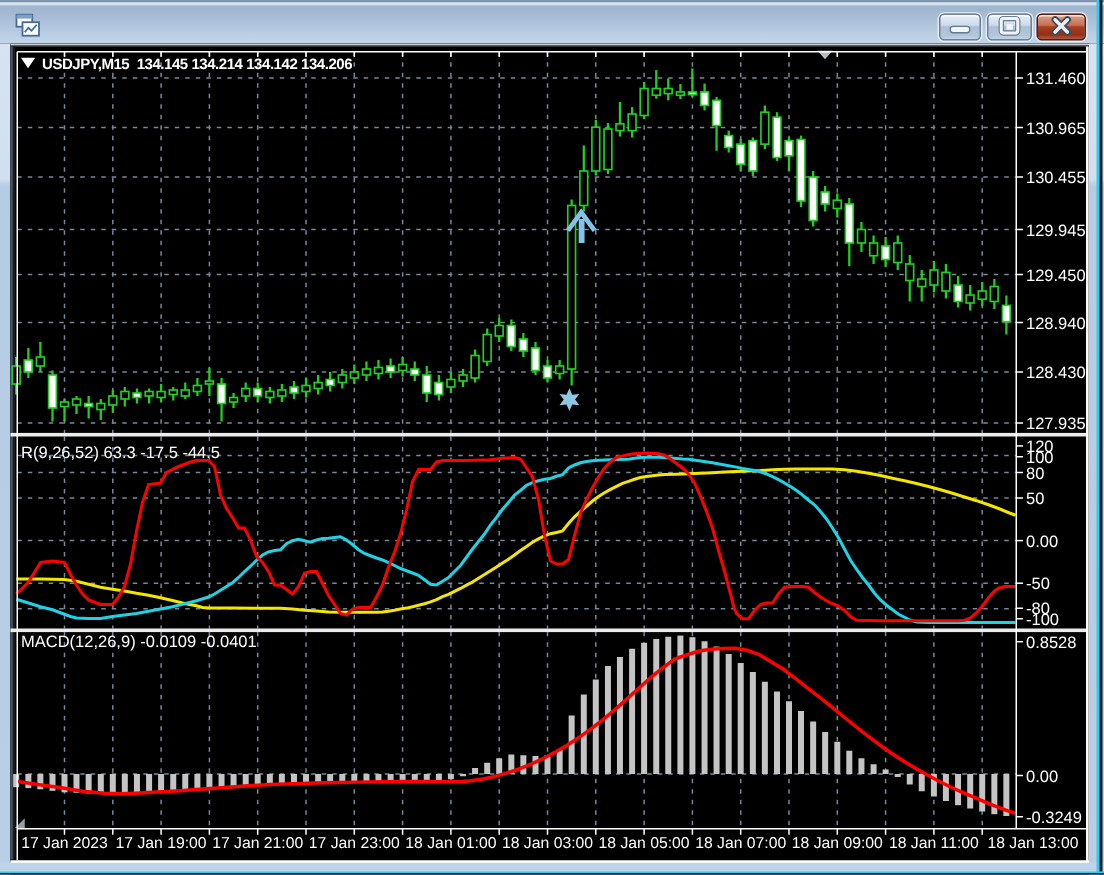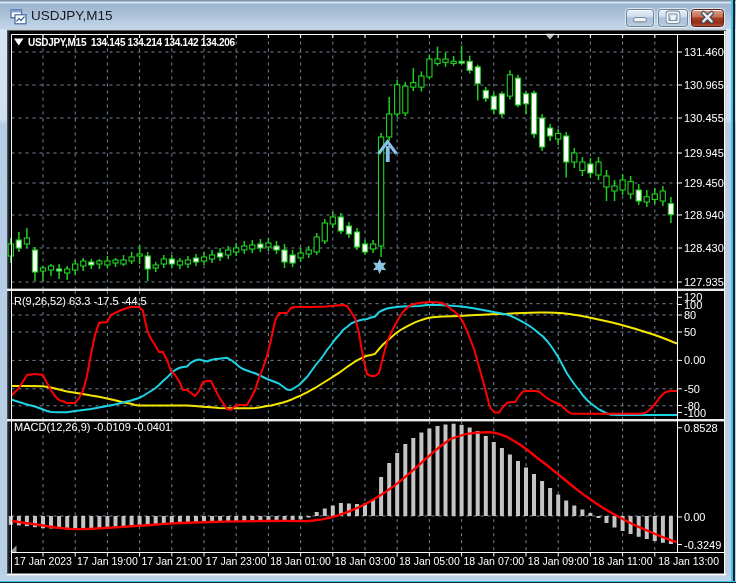--- a/index.html
+++ b/index.html
@@ -17,21 +17,20 @@
 svg{position:absolute;left:0;top:0;z-index:3}
 .btn{position:absolute;top:9px;height:18px;border:1px solid #6e8094;border-radius:3.5px;
  background:linear-gradient(180deg,#e8f0f8 0,#ccdbec 42%,#abc0d7 50%,#b2c6db 85%,#c2d4e6 100%);
  box-shadow:0 0 0 1px rgba(250,252,255,.65),inset 0 1px 0 rgba(255,255,255,.8)}
 #b1{left:626px;width:28px} #b2{left:658px;width:30px}
 #b3{left:691px;width:33px;border-color:#5a1b0e;
  background:linear-gradient(180deg,#dca089 0,#c67257 42%,#a83f22 50%,#932f16 82%,#b05940 100%)}
 </style></head><body>
 <div id="win">
 <div id="tb"></div>
-<div id="ttl">USDJPY,M15</div>
 <div class="bl" id="bord-l"></div>
 <div class="bl" id="bord-r"></div>
 <div id="bot"></div>
 <svg width="736" height="583" shape-rendering="crispEdges">
 <g shape-rendering="auto" font-family="Liberation Sans,sans-serif">
 <rect x="7" y="29" width="719" height="545" fill="#000"></rect>
 <rect x="7" y="29" width="719" height="1" fill="#c8cdd2"></rect>
 <rect x="7" y="30" width="719" height="1" fill="#5a5f66"></rect>
 <rect x="7" y="31" width="1.6" height="542" fill="#49525c"></rect>
 <rect x="8.6" y="31" width="1.6" height="542" fill="#16191d"></rect>

